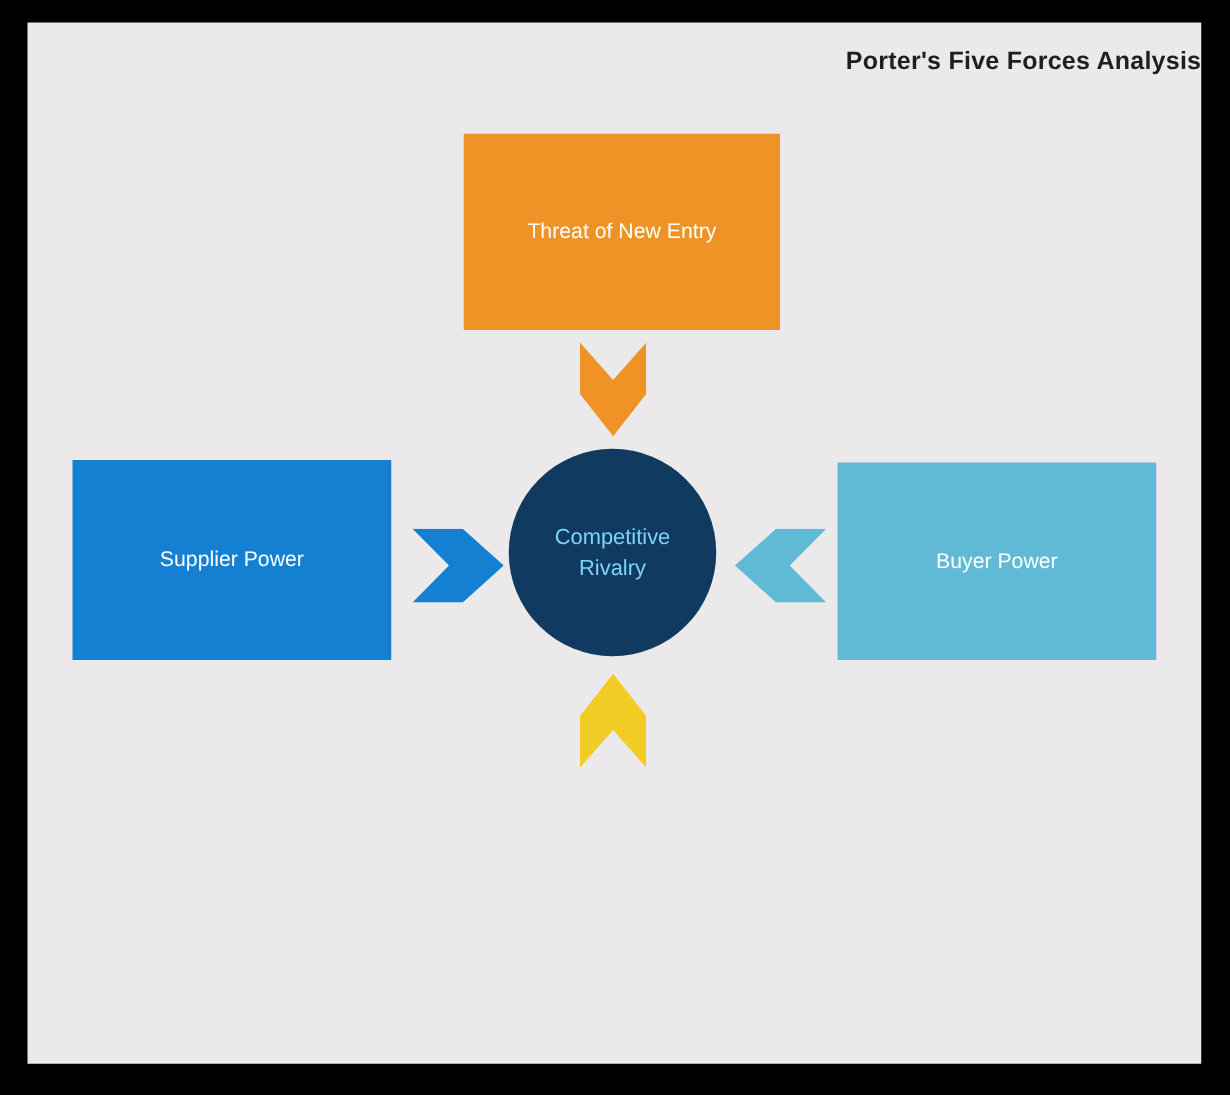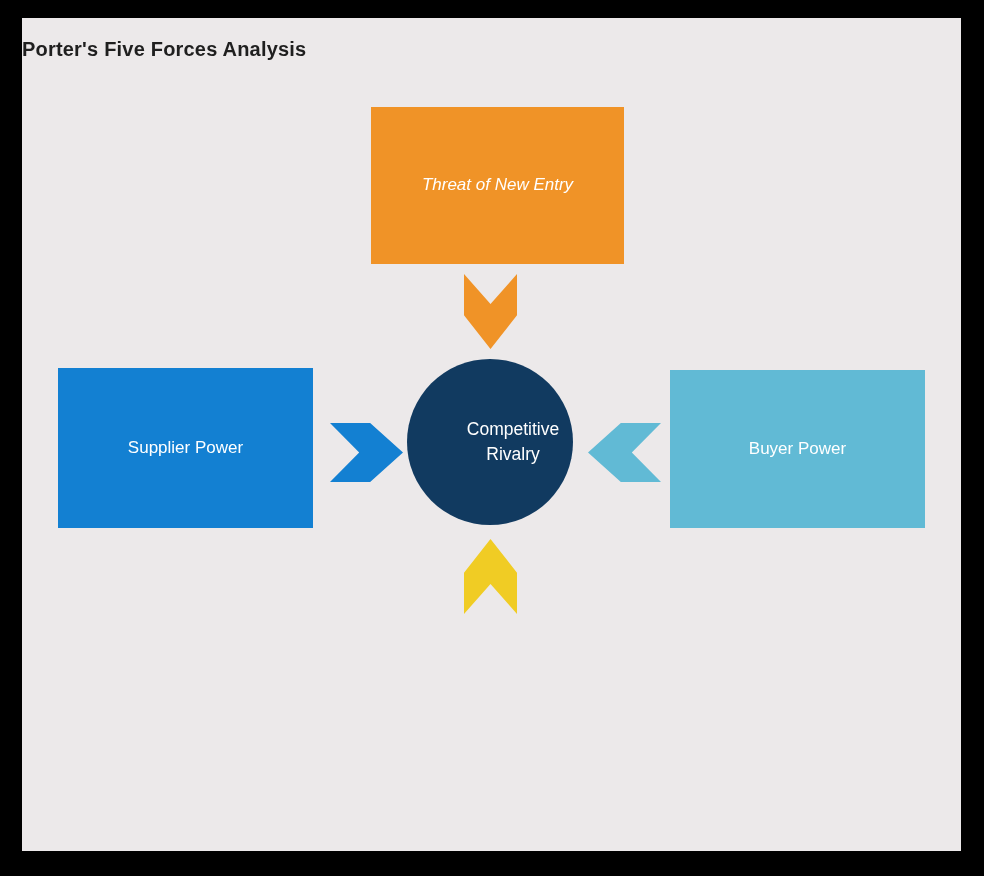--- a/index.html
+++ b/index.html
@@ -14,21 +14,21 @@
   }
   .canvas {
     position: absolute;
     left: 22px; top: 18px;
     width: 939px; height: 833px;
   }
   .title {
     position: absolute;
     top: 20px; left: 0;
     width: 100%;
-    text-align: left;
+    text-align: right;
     font-size: 20px;
     font-weight: 600;
     letter-spacing: 0.2px;
   }
   .force-box {
     position: absolute;
     display: flex;
     align-items: center;
     justify-content: center;
     text-align: center;
@@ -63,21 +63,21 @@
   .arrow-left  { left: 566px; top: 405px; width: 73px; height: 59px; }
 </style>
 </head>
 <body>
 
 <div class="frame" style="background-color: rgb(0, 0, 0);">
   <div class="canvas" style="background-color: rgb(236, 233, 234);">
 
     <h1 class="title" style="color: rgb(31, 31, 31);">Porter's Five Forces Analysis</h1>
 
-    <div class="force-box box-top" style="background-color: rgb(240, 147, 39); color: rgb(255, 255, 255); font-style: italic;">
+    <div class="force-box box-top" style="background-color: rgb(240, 147, 39); color: rgb(255, 255, 255);">
       <span class="force-label">Threat of New Entry</span>
     </div>
 
     <div class="force-box box-left" style="background-color: rgb(19, 128, 210); color: rgb(255, 255, 255);">
       <span class="force-label">Supplier Power</span>
     </div>
 
     <div class="force-box box-right" style="background-color: rgb(97, 186, 213); color: rgb(255, 255, 255);">
       <span class="force-label">Buyer Power</span>
     </div>
@@ -92,18 +92,18 @@
     </svg>
 
     <svg class="arrow arrow-left" viewBox="0 0 100 100" preserveAspectRatio="none">
       <polygon points="100,0 45,0 0,50 45,100 100,100 60,50" fill="#61bad5"></polygon>
     </svg>
 
     <svg class="arrow arrow-up" viewBox="0 0 100 100" preserveAspectRatio="none">
       <polygon points="0,100 50,60 100,100 100,45 50,0 0,45" fill="#f0cc24"></polygon>
     </svg>
 
-    <div class="center-node" style="background-color: rgb(17, 58, 96); color: #ffffff; justify-content: flex-end;">
+    <div class="center-node" style="background-color: rgb(17, 58, 96); color: #7dd3fc;">
       <span class="center-label">Competitive Rivalry</span>
     </div>
 
   </div>
 </div>
 
 </body></html>

